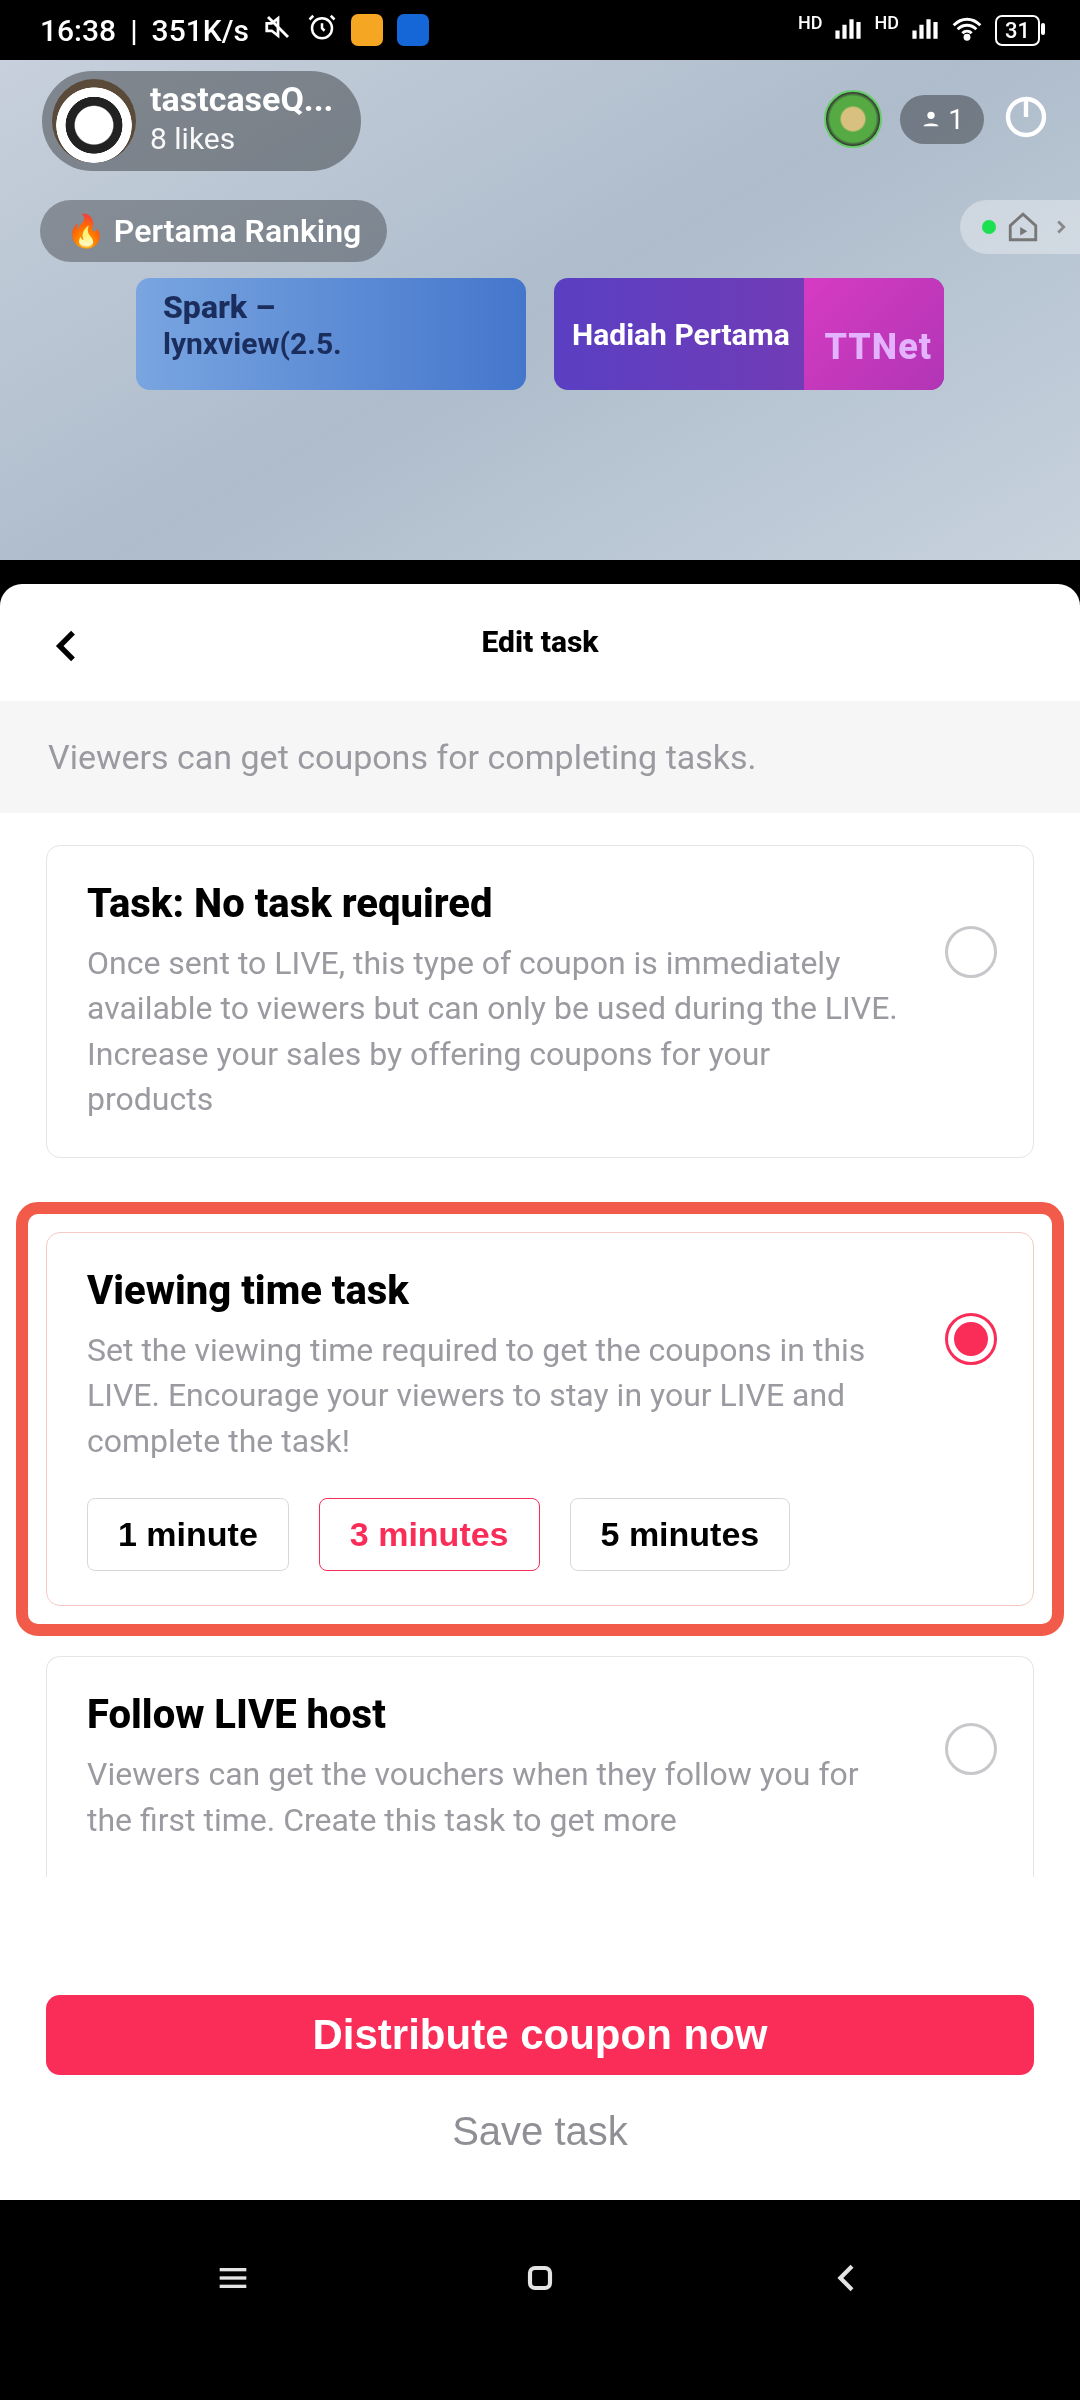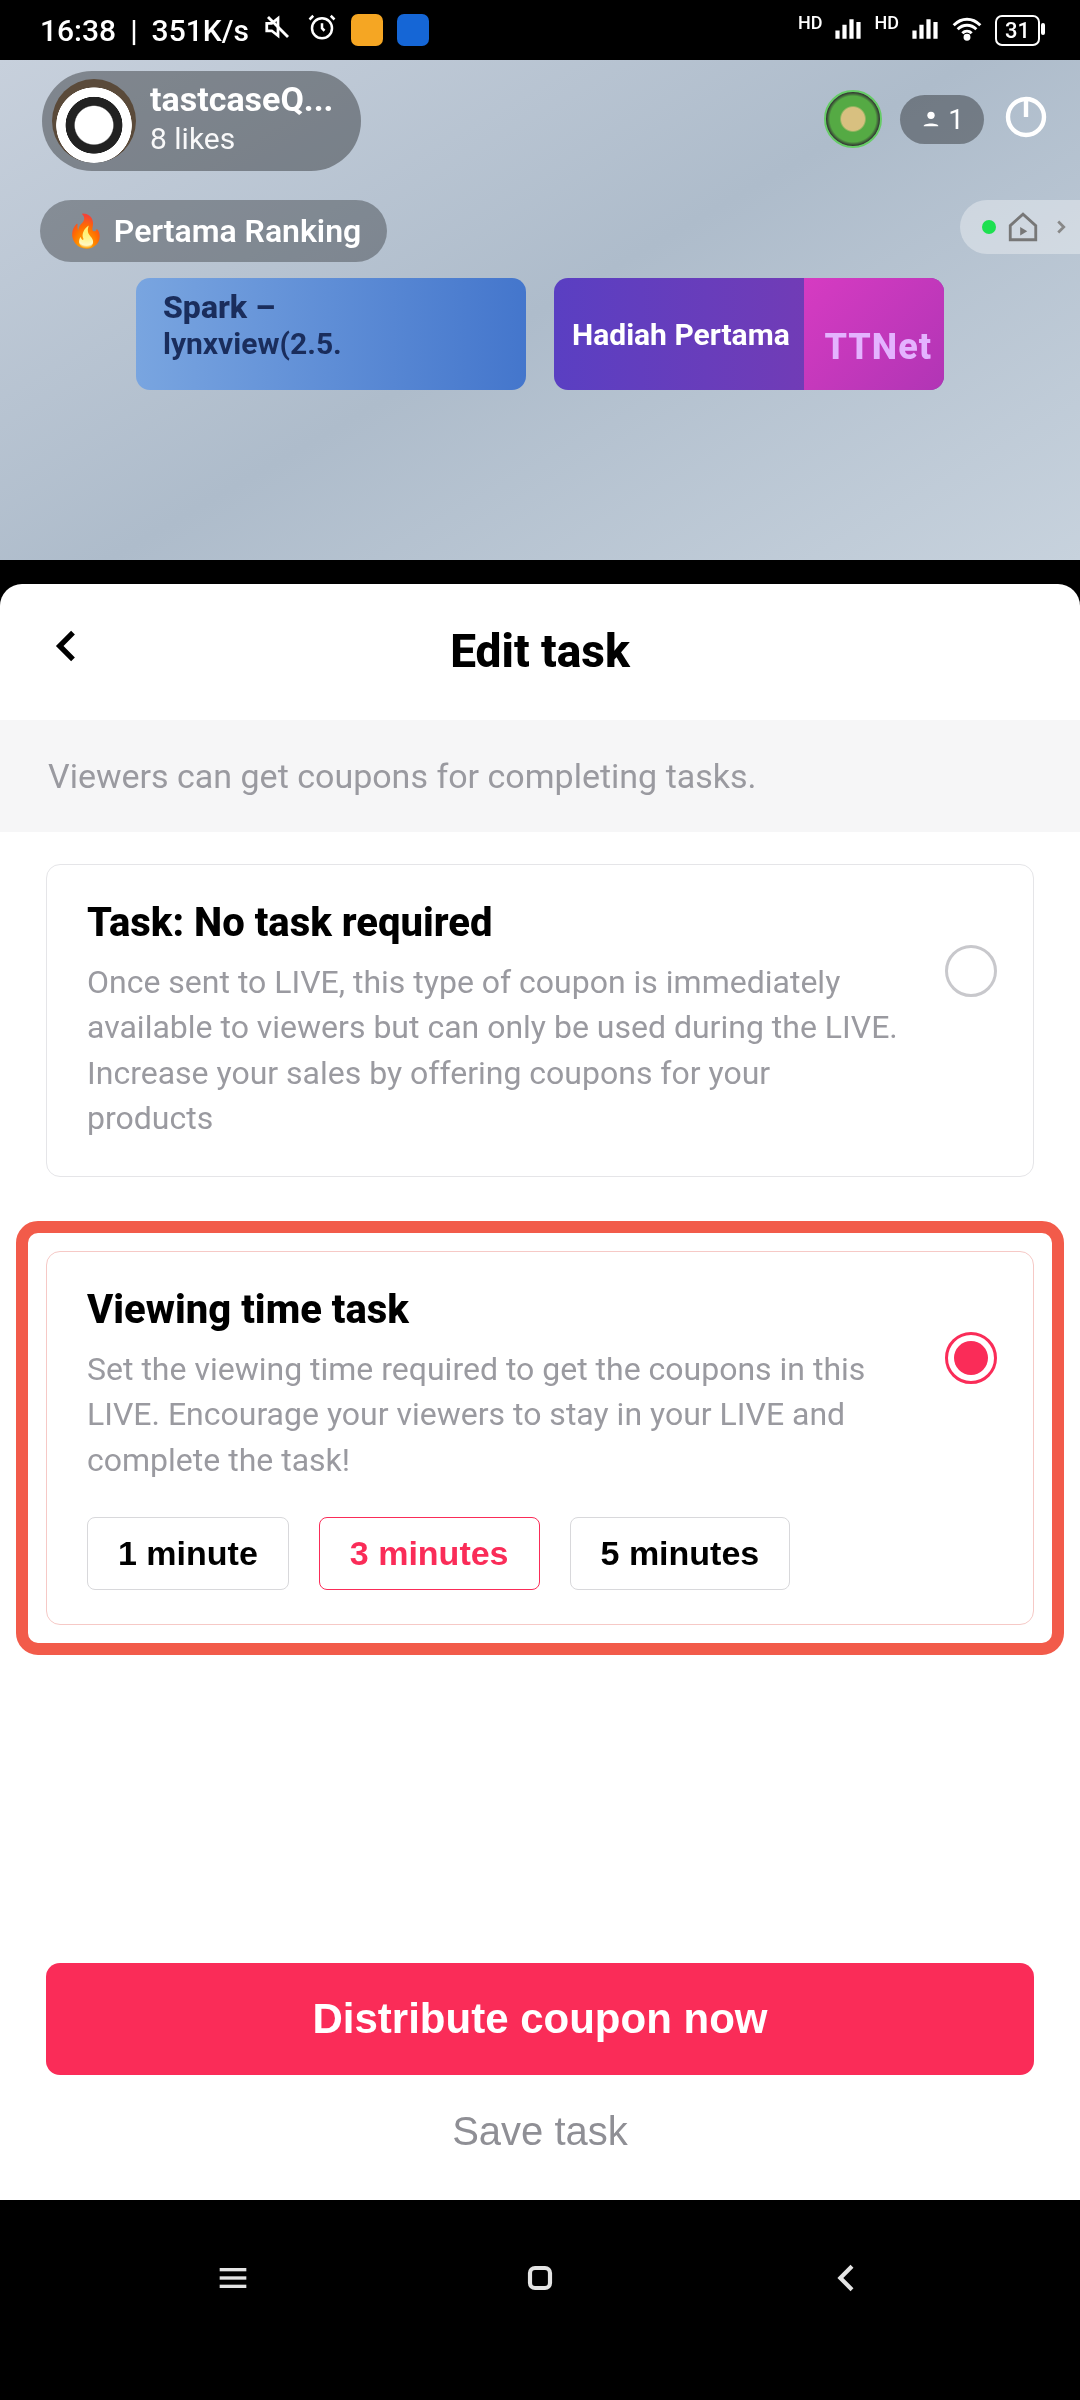--- a/index.html
+++ b/index.html
@@ -127,21 +127,21 @@
   }
   .sheet-header {
     display:flex; align-items:center; justify-content:center;
     position:relative;
     padding: 40px 0 42px;
   }
   .back-arrow {
     position:absolute; left: 48px; top: 36px;
     font-size: 54px; font-weight: 300;
   }
-  .sheet-title { font-size: 46px; font-weight: 800; }
+  .sheet-title { font-size: 30px; font-weight: 800; }
   .subtext {
     background:#f6f6f7;
     padding: 36px 48px;
     font-size: 34px;
     color:#9a9aa0;
   }
   .cards { padding: 32px 46px 0; flex:1; overflow:hidden; }
   .card {
     border:1.5px solid #e5e5e8;
     border-radius: 14px;
@@ -189,21 +189,21 @@
     overflow:hidden;
   }
   .distribute-btn {
     width:100%;
     background:#fa2c58;
     color:#fff;
     font-size:42px;
     font-weight:700;
     border:none;
     border-radius:14px;
-    padding:32px 0;
+    padding:16px 0;
     margin-top: 18px;
   }
   .save-btn {
     width:100%;
     background:transparent;
     color:#8f8f95;
     font-size:40px;
     font-weight:500;
     border:none;
     padding:34px 0 18px;
@@ -346,20 +346,25 @@
         <div class="card-desc">Set the viewing time required to get the coupons in this LIVE. Encourage your viewers to stay in your LIVE and complete the task!</div>
         <div class="radio selected"></div>
         <div class="time-options">
           <button class="time-btn">1 minute</button>
           <button class="time-btn active">3 minutes</button>
           <button class="time-btn">5 minutes</button>
         </div>
       </div>
     </div>
 
+    <div class="card follow" style="border-bottom:none;border-radius:14px 14px 0 0;">
+      <div class="card-title">Follow LIVE host</div>
+      <div class="card-desc truncated">Viewers can get the vouchers when they follow you for the first time. Create this task to get more</div>
+      <div class="radio" style="top:66px;"></div>
+    </div>
   </div>
 </div>
 
 <div style="position:absolute; left:0; right:0; bottom:200px; background:#fff; padding:30px 46px 28px;">
   <button class="distribute-btn">Distribute coupon now</button>
   <button class="save-btn">Save task</button>
 </div>
 
 <div class="navbar">
   <span class="nav-icon">

